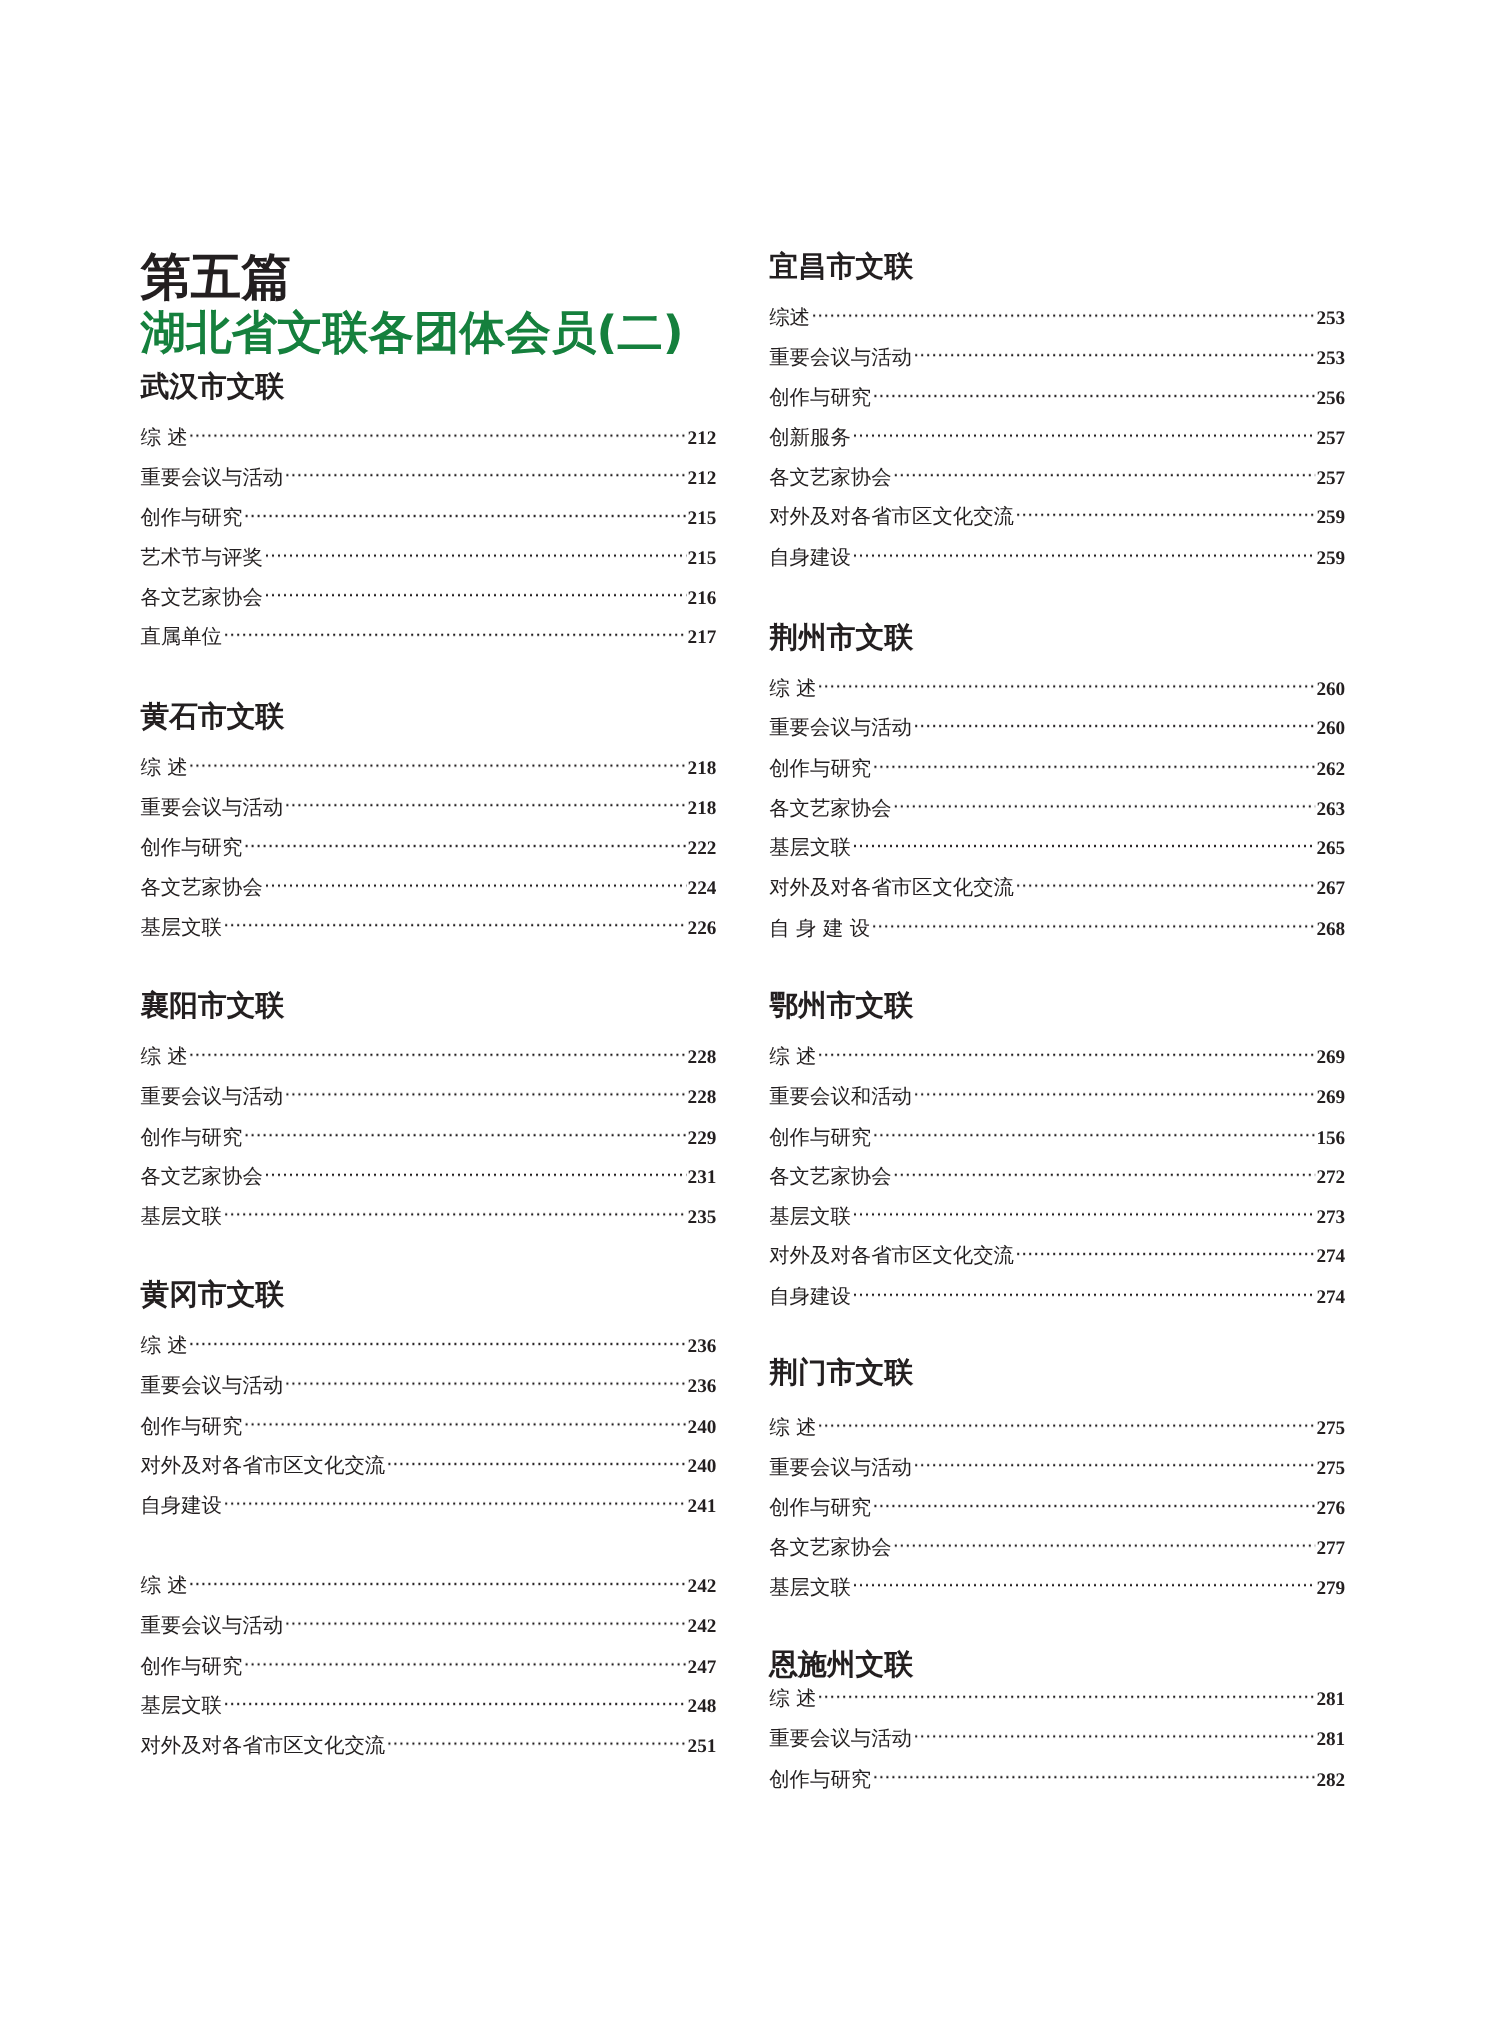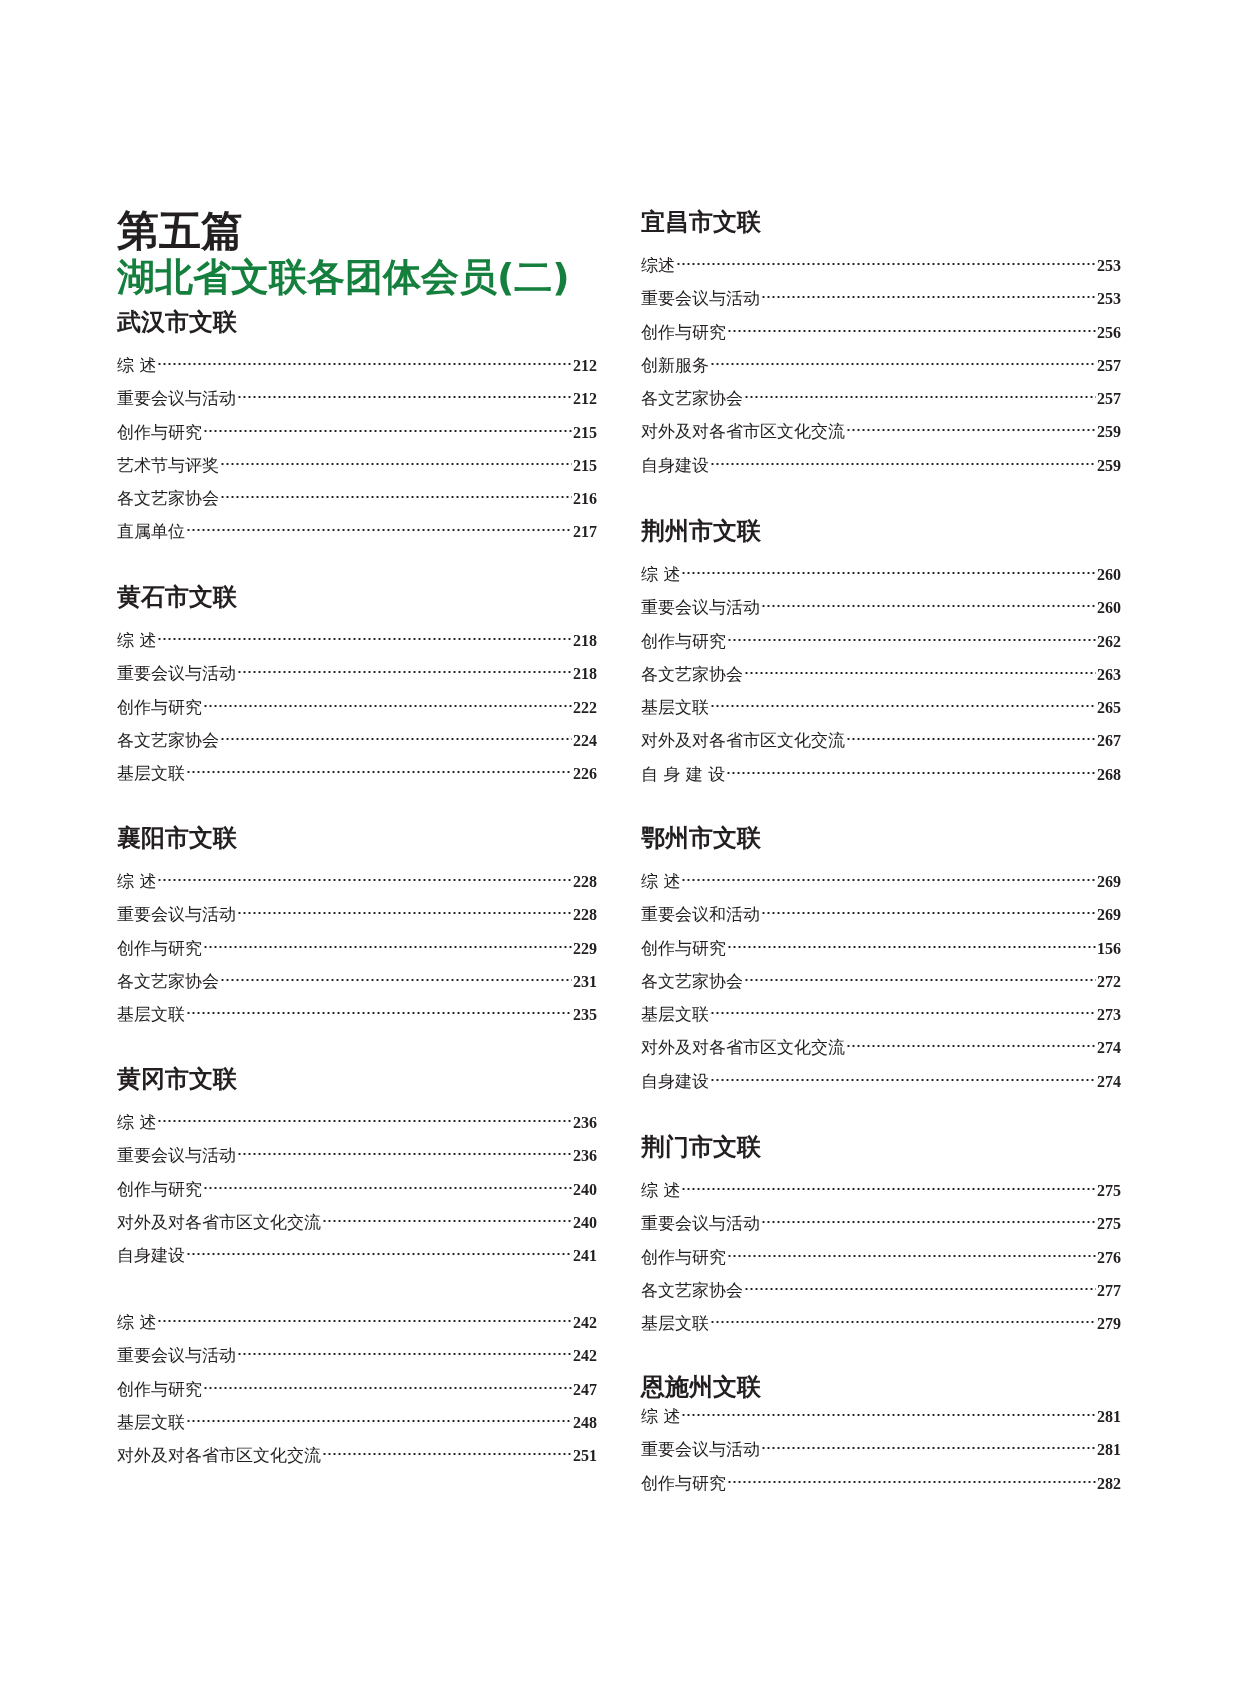--- a/index.html
+++ b/index.html
@@ -293,21 +293,21 @@
         <span class="entry-page">274</span>
       </div>
     <div class="entry">
         <span class="entry-label">自身建设</span>
         <span class="leader"></span>
         <span class="entry-page">274</span>
       </div>
   </div>
 
   <div class="section" style="top:1134px;">
-    <h3 class="section-heading" style="">荆门市文联</h3>
+    <h3 class="section-heading" style="font-family:Liberation Mono, monospace;">荆门市文联</h3>
     <div class="entry">
         <span class="entry-label">综 述</span>
         <span class="leader"></span>
         <span class="entry-page">275</span>
       </div>
     <div class="entry">
         <span class="entry-label">重要会议与活动</span>
         <span class="leader"></span>
         <span class="entry-page">275</span>
       </div>

